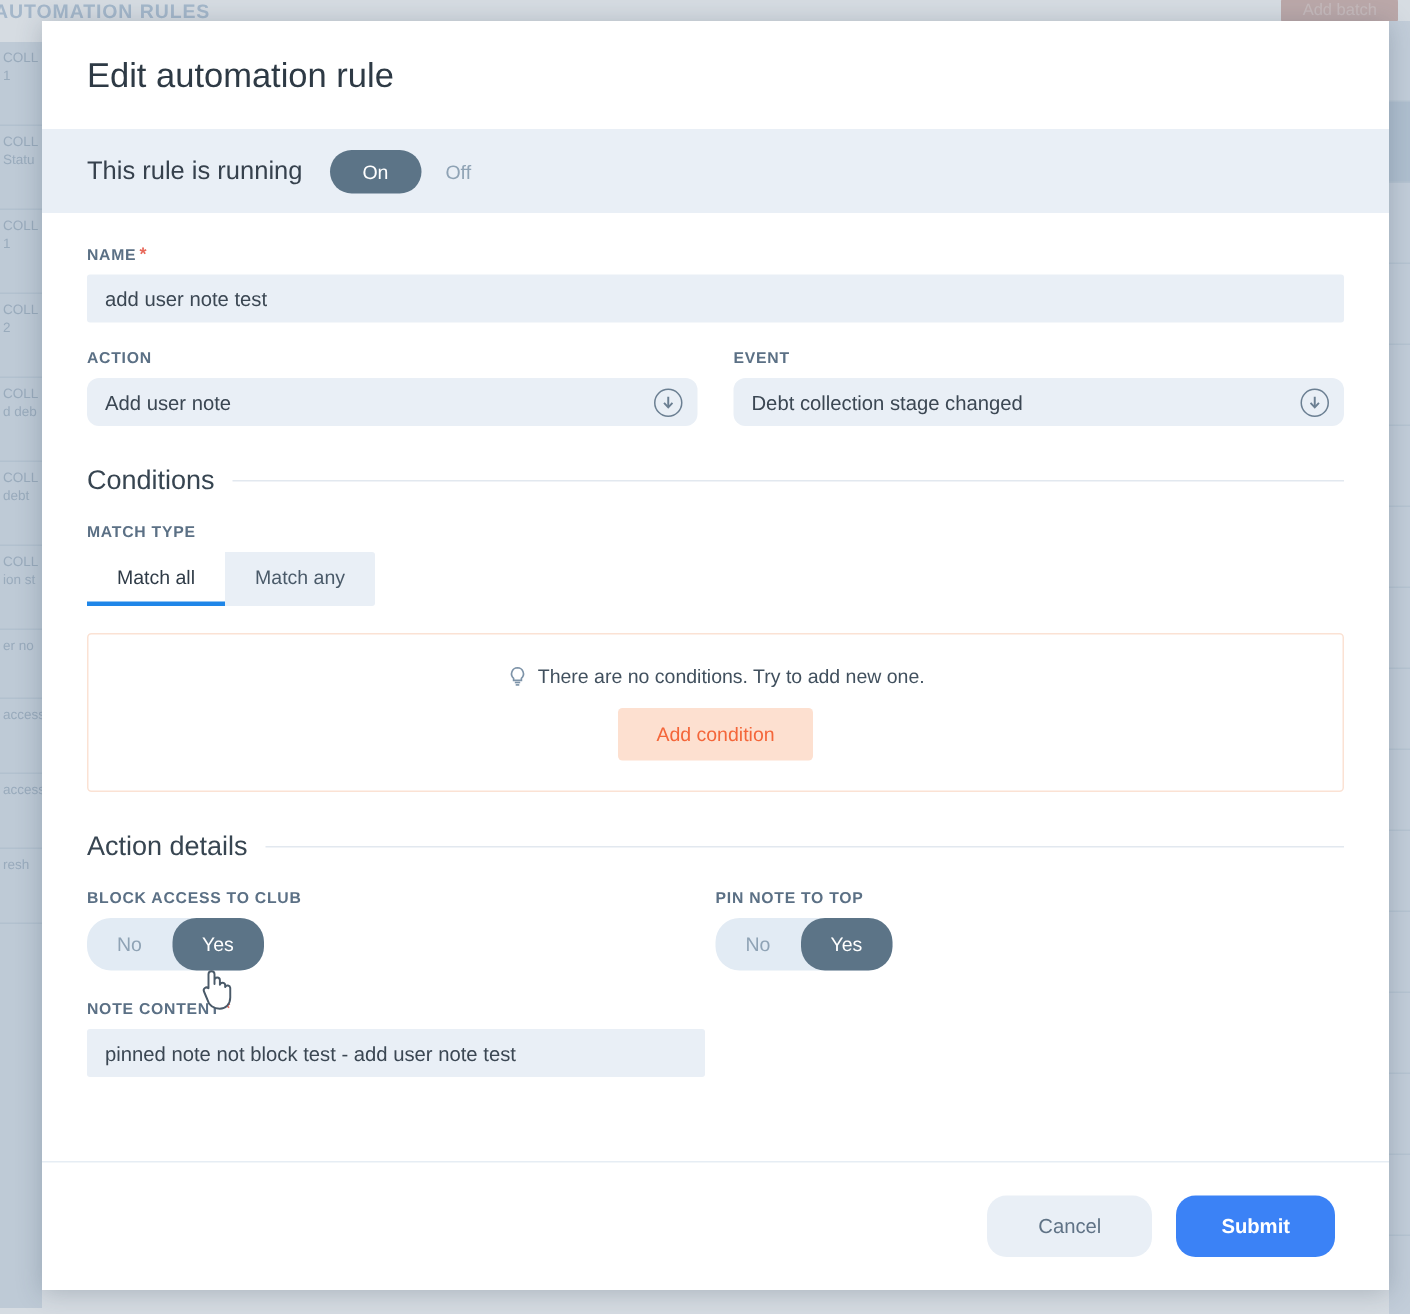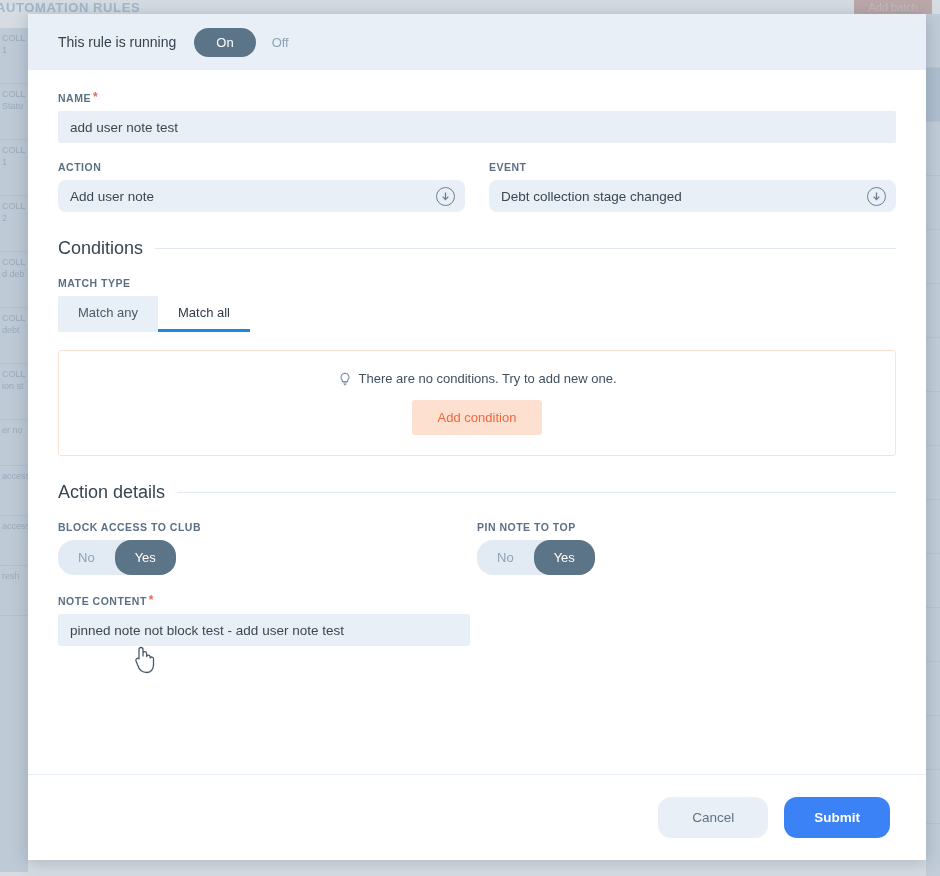--- a/index.html
+++ b/index.html
@@ -69,21 +69,21 @@
   }
   .modal-title {
     font-size: 23px; color: #2e3a45; font-weight: normal;
   }
 
   .status-bar {
     background: #e9eff6; height: 56px;
     display: flex; align-items: center; padding: 0 30px;
     gap: 18px;
   }
-  .status-label { font-size: 14px; color: #36414d; }
+  .status-label { font-size: 17px; color: #36414d; }
   .onoff { display: flex; align-items: center; gap: 12px; }
   .pill-on {
     background: #5c7487; color: #ffffff; font-size: 13px;
     border-radius: 16px; padding: 7px 22px; font-weight: 500;
   }
   .pill-off { color: #8fa3b5; font-size: 13px; padding: 7px 4px; }
 
   .modal-body {
     flex: 1; padding: 22px 30px 0 30px; overflow: hidden;
   }
@@ -230,20 +230,23 @@
     <div class="bg-right-row"></div>
     <div class="bg-right-row"></div>
     <div class="bg-right-row"></div>
   </div>
 </div>
 
 <div id="overlay"></div>
 
 <div id="modal">
 
+  <div class="modal-title-bar">
+    <div class="modal-title">Edit automation rule</div>
+  </div>
 
   <div class="status-bar">
     <span class="status-label">This rule is running</span>
     <div class="onoff">
       <span class="pill-on">On</span>
       <span class="pill-off">Off</span>
     </div>
   </div>
 
   <div class="modal-body">
@@ -291,22 +294,22 @@
 
     <div class="section-head">
       <h2>Conditions</h2>
       <div class="rule"></div>
     </div>
 
     <div class="field-label">
       <span>MATCH TYPE</span>
     </div>
     <div class="seg-group">
+      <div class="seg active">Match all</div>
       <div class="seg">Match any</div>
-      <div class="seg active">Match all</div>
     </div>
 
     <div class="empty-box">
       <div class="empty-msg">
         <span class="bulb">
           <svg width="14" height="14" viewBox="0 0 14 14">
             <path d="M7 1.2 A4 4 0 0 0 4.4 8.2 L4.4 9.6 L9.6 9.6 L9.6 8.2 A4 4 0 0 0 7 1.2 Z" fill="none" stroke="#7d93a8" stroke-width="1.1"></path>
             <path d="M5.2 11 H8.8" stroke="#7d93a8" stroke-width="1.1"></path>
             <path d="M5.8 12.6 H8.2" stroke="#7d93a8" stroke-width="1.1"></path>
           </svg>

